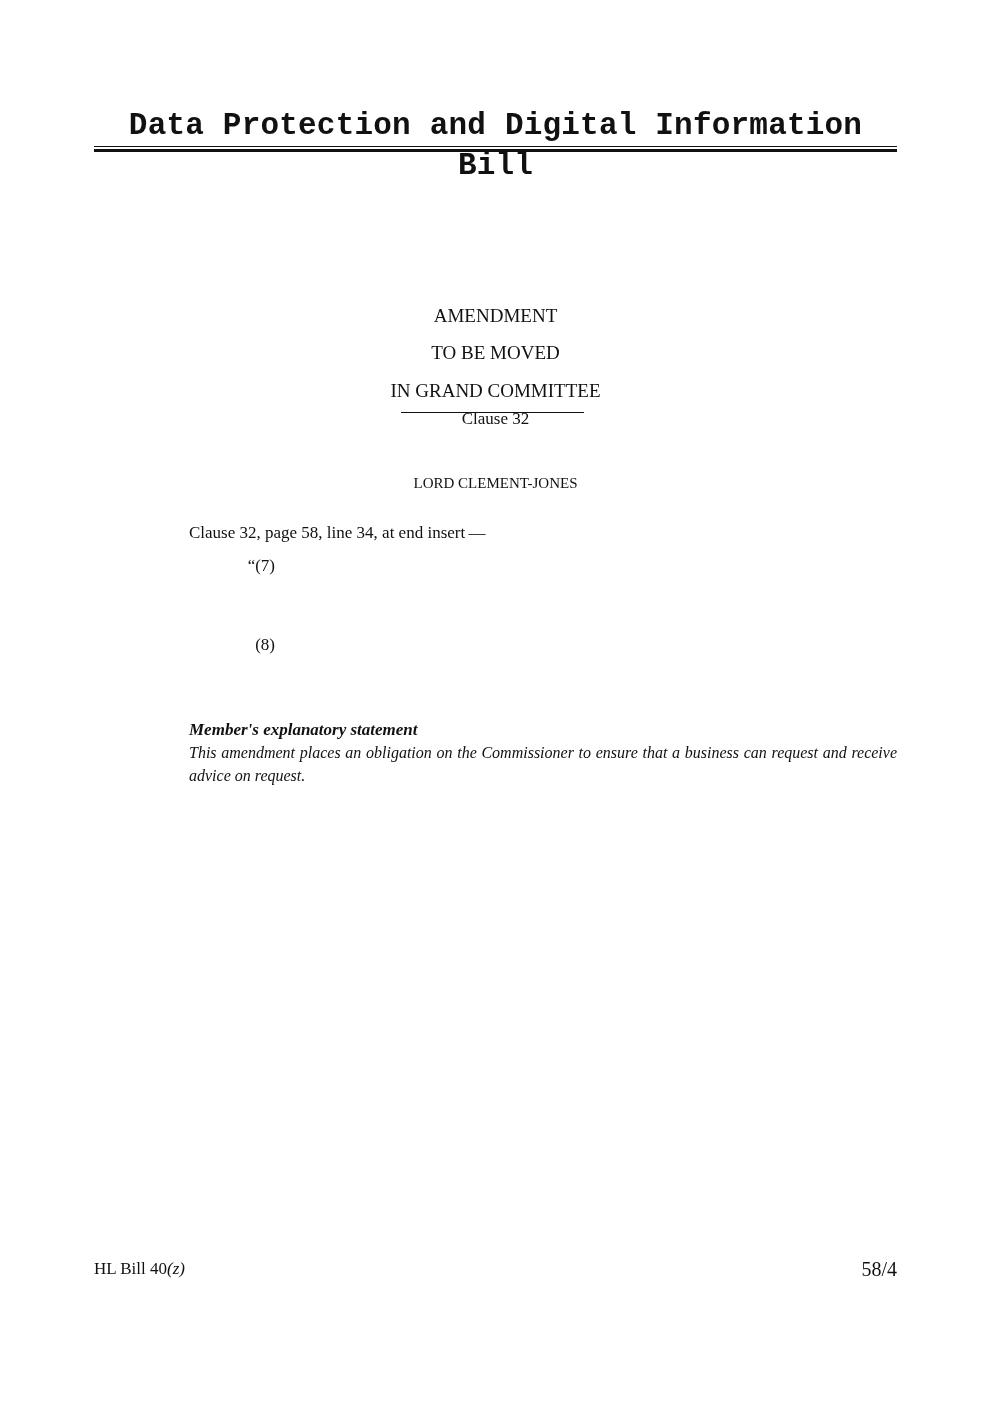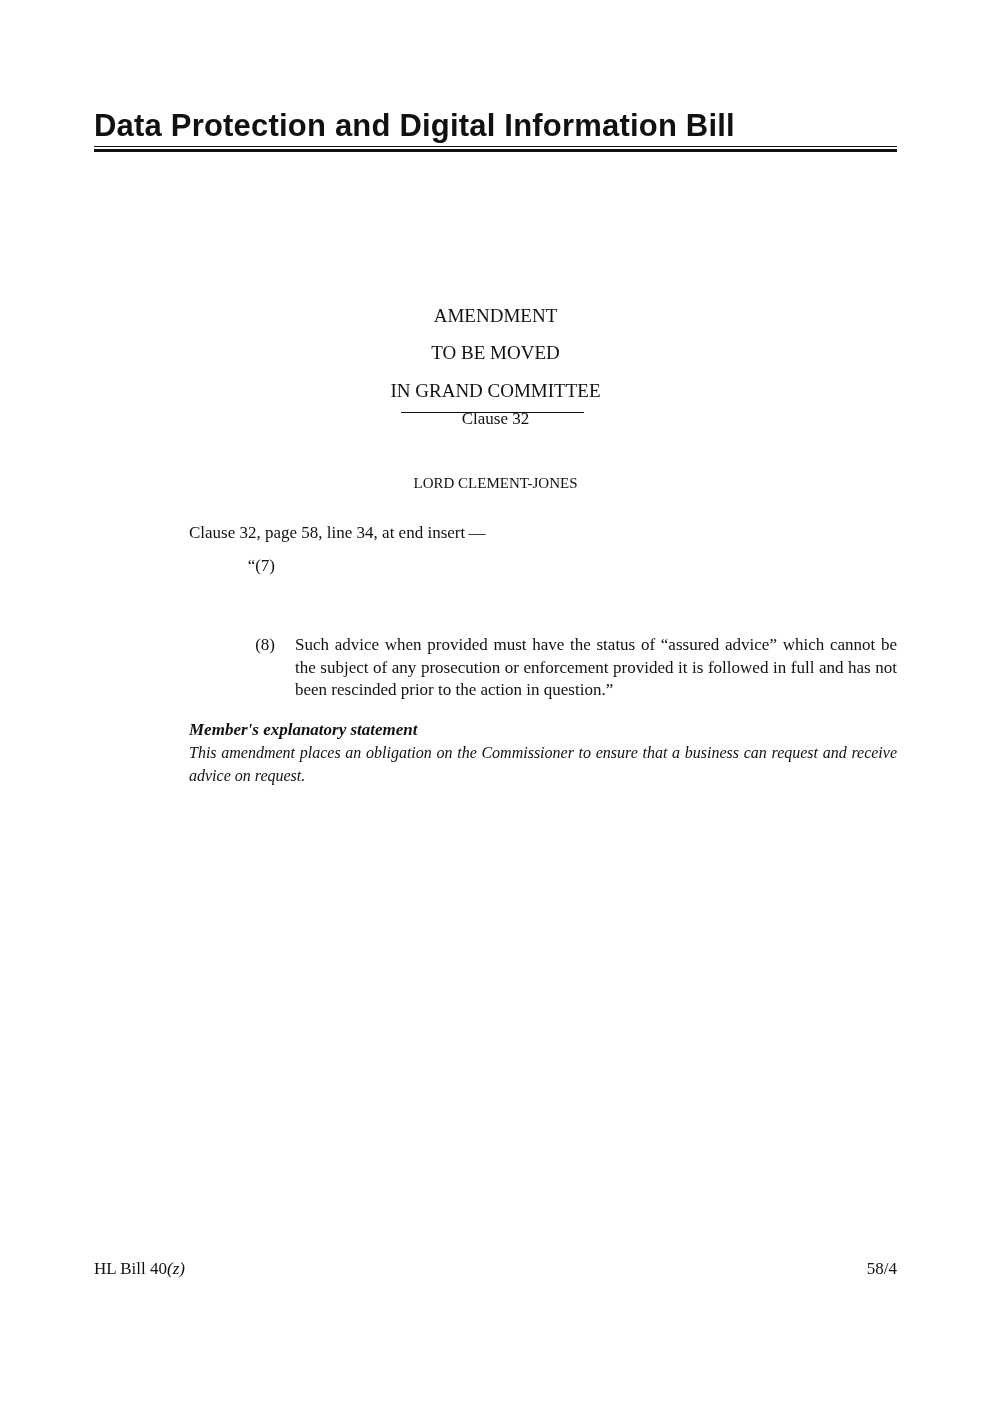--- a/index.html
+++ b/index.html
@@ -14,21 +14,22 @@
       font-family: "DejaVu Serif", "Liberation Serif", serif;
       color: #111111;
       overflow: hidden;
     }
 
     .bill-title {
       position: absolute;
       left: 94px;
       width: 803px;
       top: 106px;
-      font-family: Liberation Sans, sans-serif;
+      text-align: center;
+      font-family: Liberation Mono, monospace;
       font-weight: bold;
       font-size: 31px;
       letter-spacing: 0.2px;
       line-height: 40px;
       margin: 0;
     }
     .title-rule-thin {
       position: absolute;
       left: 94px;
       width: 803px;
@@ -136,21 +137,21 @@
       font-family: "Liberation Serif", serif;
       font-size: 17px;
       line-height: 22px;
     }
     .footer-left .italic { font-style: italic; }
     .footer-right {
       position: absolute;
       right: 94px;
       top: 1258px;
       font-family: "Liberation Serif", serif;
-      font-size: 17px;
+      font-size: 20px;
       line-height: 22px;
       text-align: right;
     }
   </style>
 </head>
 <body>
 
 <h1 class="bill-title">Data Protection and Digital Information Bill</h1>
 <div class="title-rule-thin"></div>
 <div class="title-rule-thick"></div>
@@ -164,21 +165,20 @@
 <div class="center-line member-name">LORD CLEMENT-JONES</div>
 
 <div class="lead-in">Clause 32, page 58, line 34, at end insert —</div>
 
 <div class="para para-7">
   <span class="para-num">“(7)</span>
 </div>
 
 <div class="para para-8">
   <span class="para-num">(8)</span>
-  <div class="para-text">Such advice when provided must have the status of “assured advice” which cannot be the subject of any prosecution or enforcement provided it is followed in full and has not been rescinded prior to the action in question.”</div>
 </div>
 
 <div class="statement-heading">Member's explanatory statement</div>
 <div class="statement-text">This amendment places an obligation on the Commissioner to ensure that a business can request and receive advice on request.</div>
 
 <div class="footer-left">
   <span>HL Bill 40</span><span class="italic">(z)</span>
 </div>
 <div class="footer-right">58/4</div>
 

